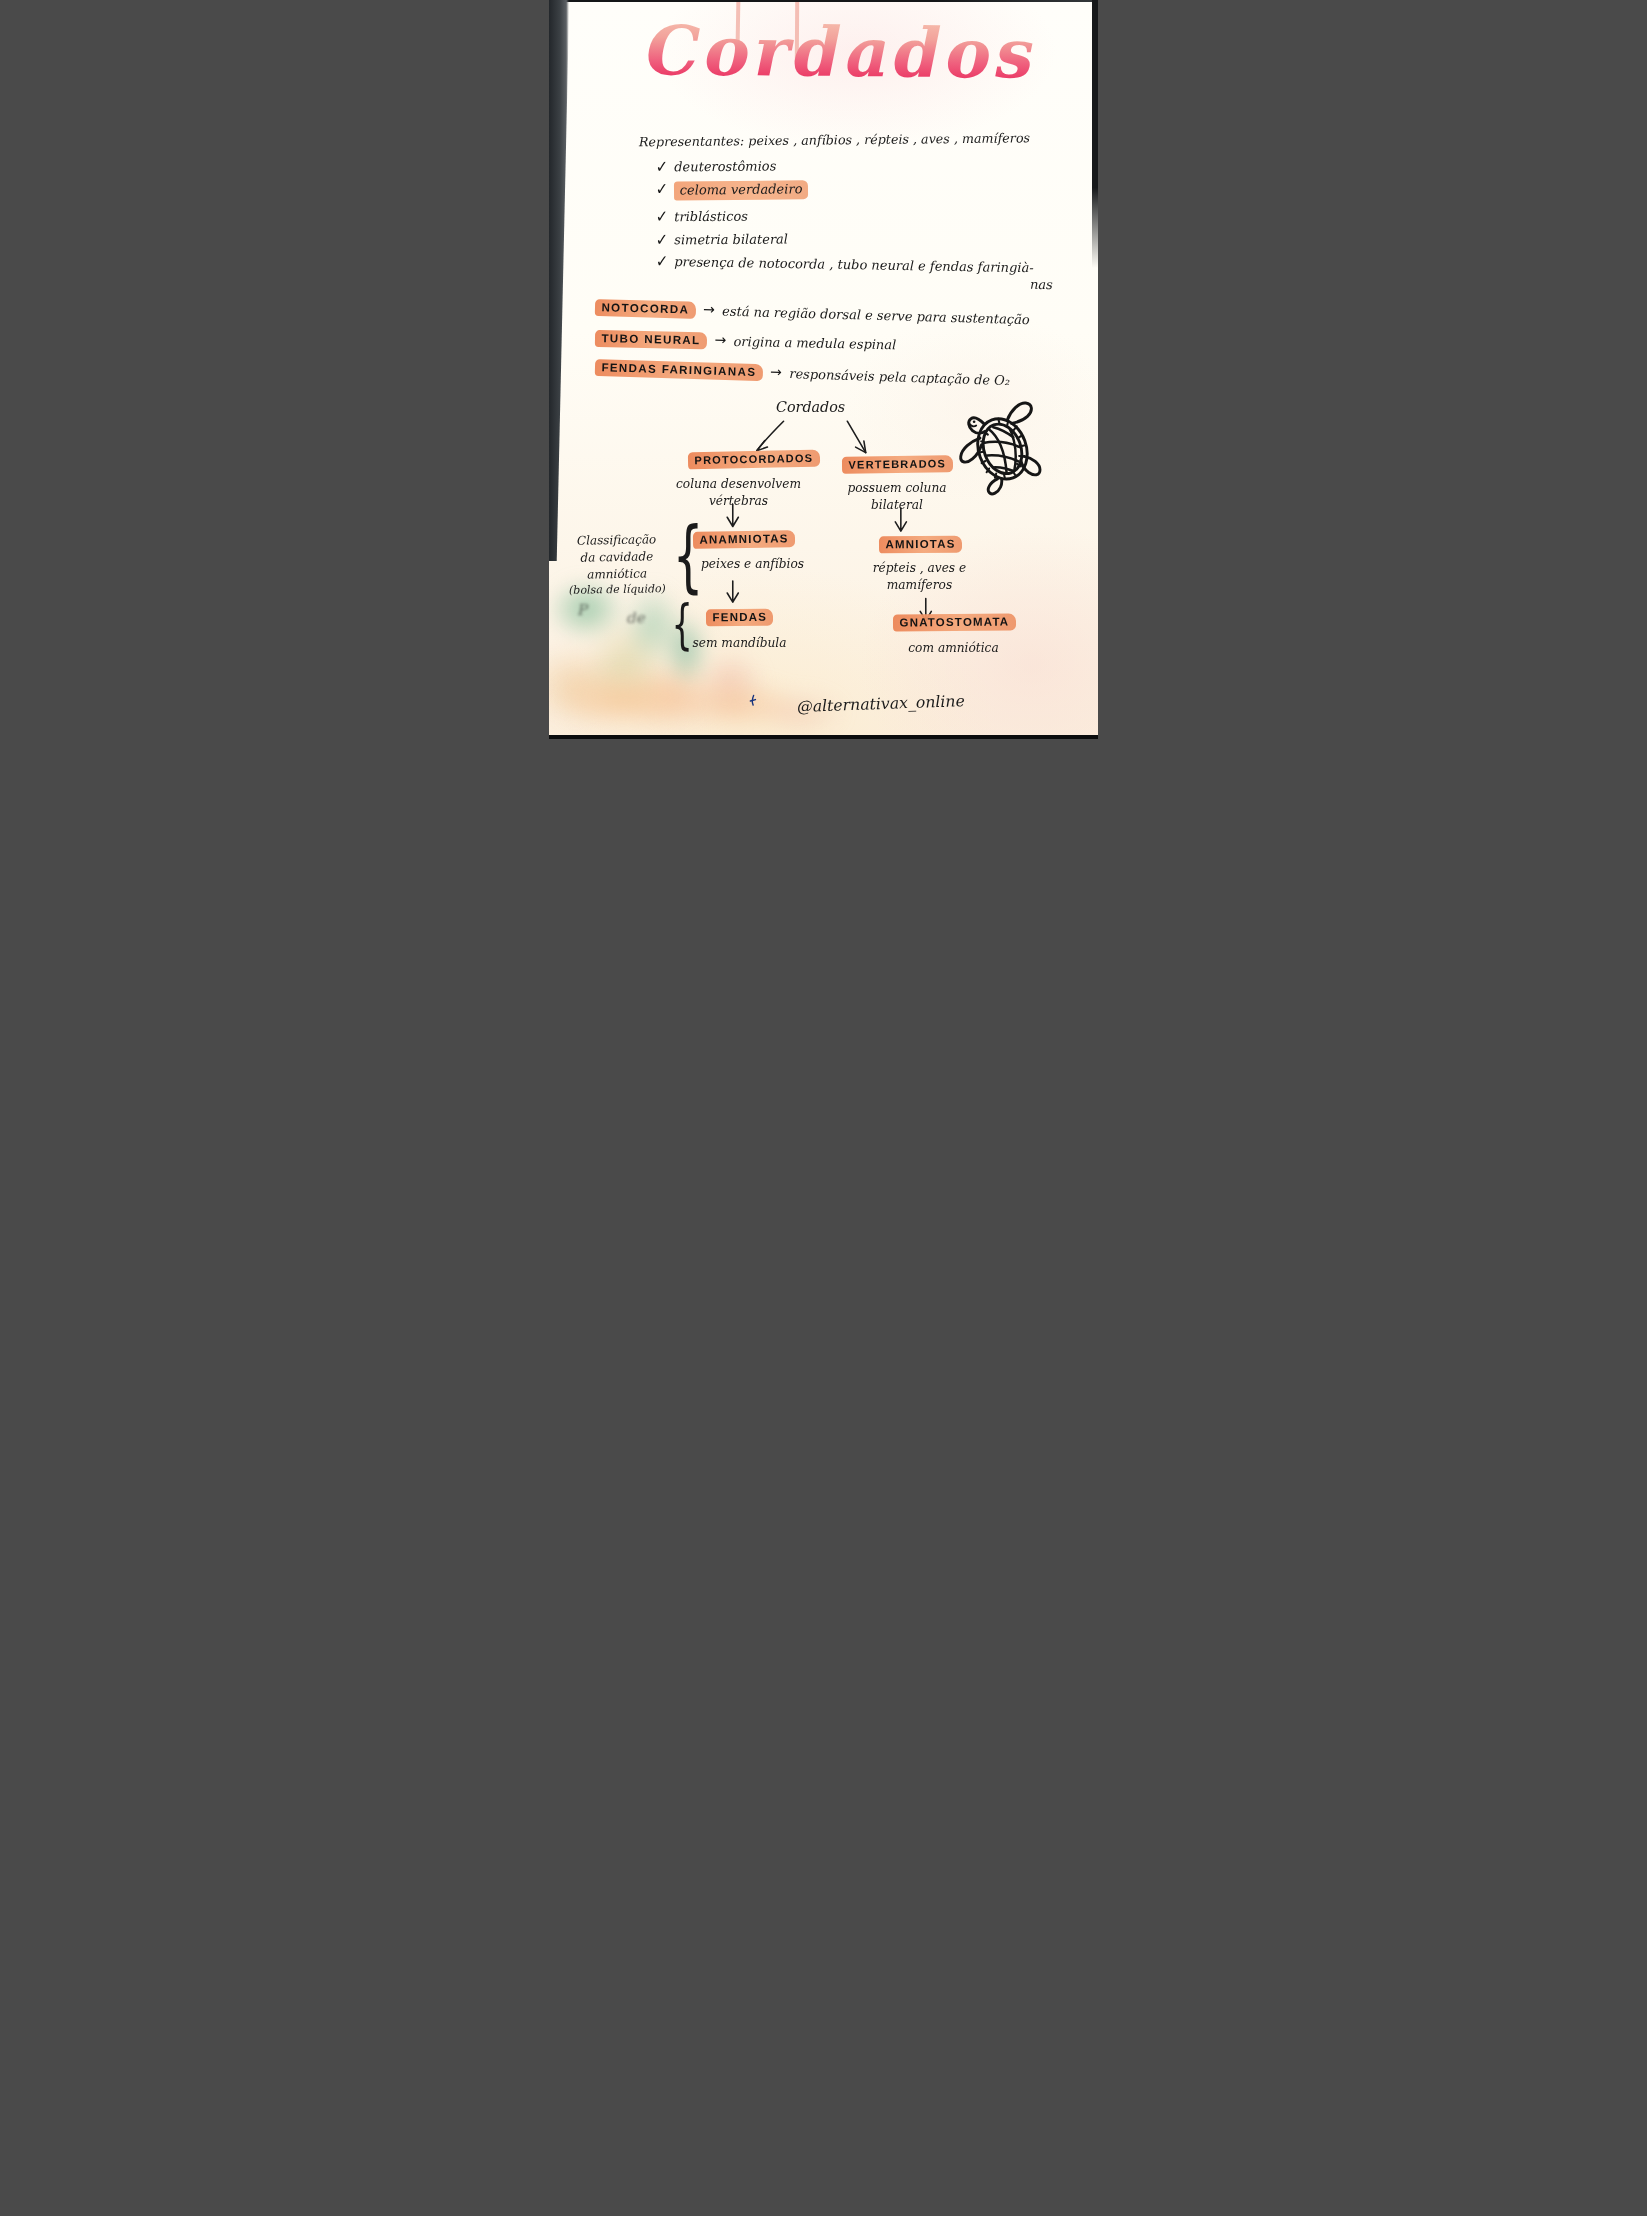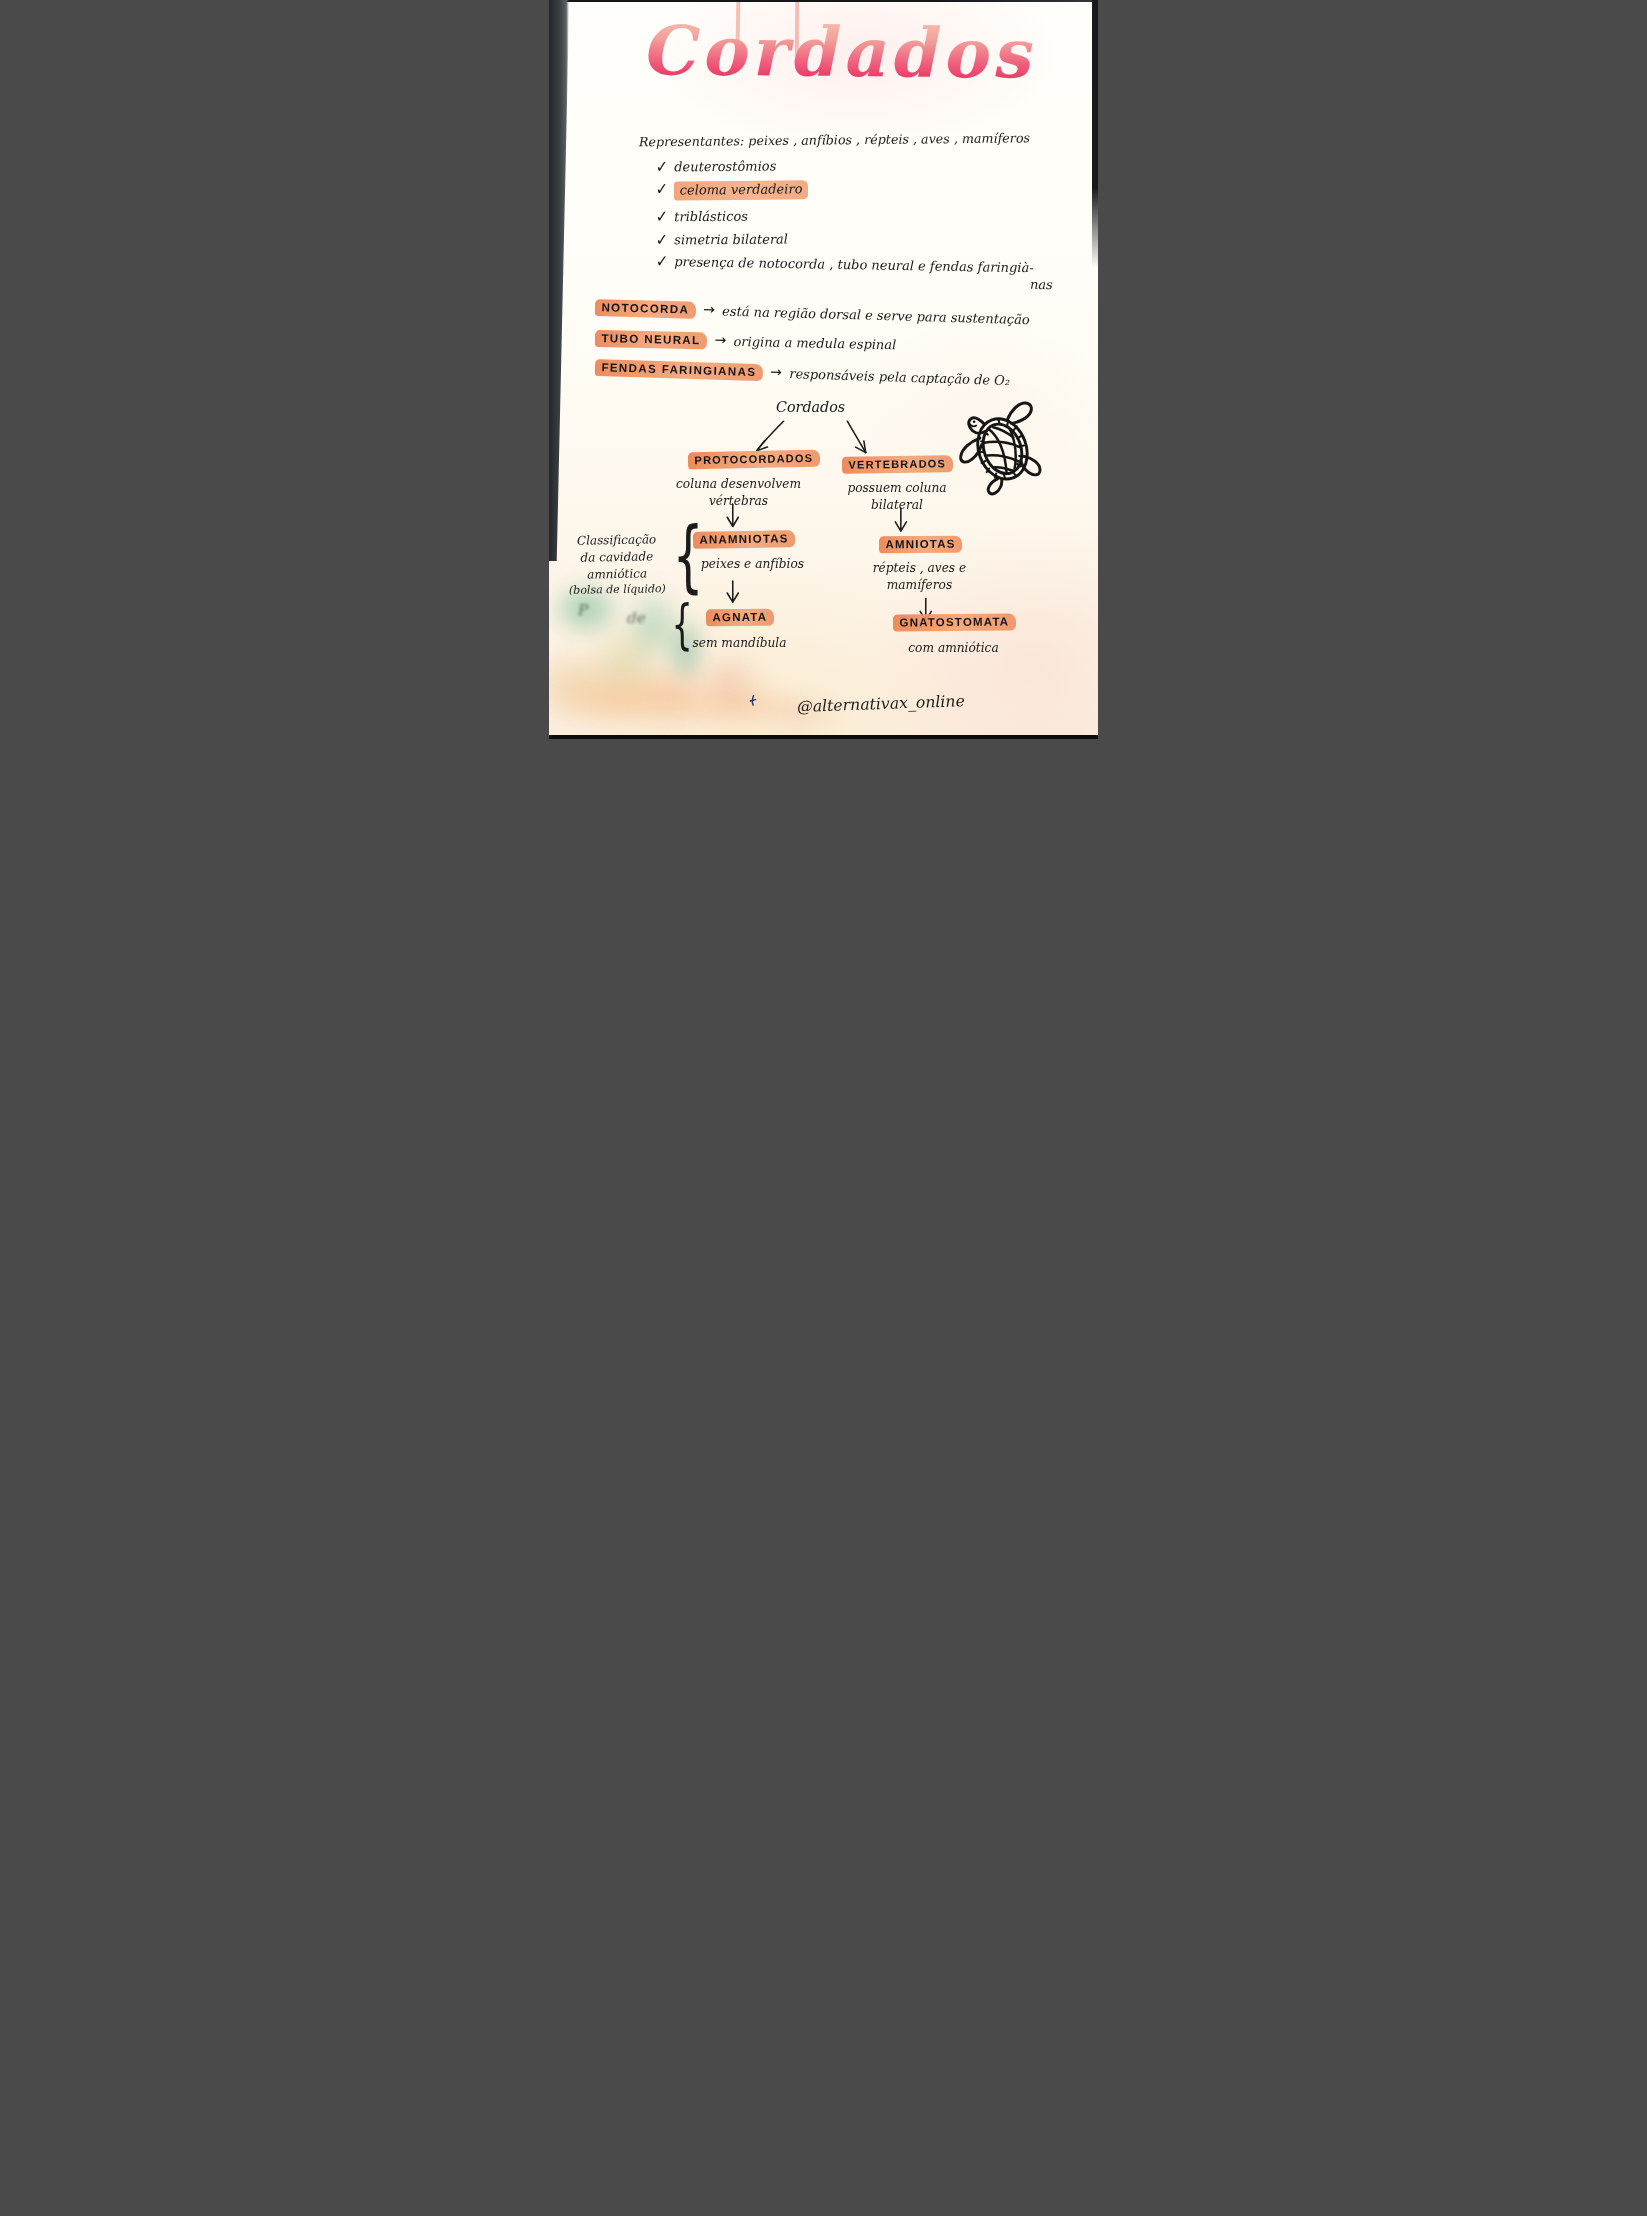--- a/index.html
+++ b/index.html
@@ -158,21 +158,21 @@
   <div class="abs label hl node-label" style="left:330px;top:536px;font-size:11.5px;transform:rotate(-.5deg);">AMNIOTAS</div>
   <div class="abs hand node-desc" style="left:301px;top:560px;width:139px;">
     <div>répteis , aves e</div>
     <div>mamíferos</div>
   </div>
 
   <div class="abs hand smudge-frag" style="left:29px;top:601px;">P</div>
   <div class="abs hand smudge-frag" style="left:78px;top:609px;">de</div>
   <div class="abs brace" style="left:116px;top:598px;font-size:54px;">{</div>
 
-  <div class="abs label hl node-label" style="left:157px;top:609px;font-size:11.5px;transform:rotate(-.5deg);">AGNATA</div>
+  <div class="abs label hl node-label" style="left:157px;top:609px;font-size:11.5px;transform:rotate(-.5deg);">FENDAS</div>
   <div class="abs hand node-desc" style="left:128px;top:635px;width:125px;">sem mandíbula</div>
 
   <div class="abs label hl node-label" style="left:344px;top:614px;font-size:11.5px;transform:rotate(-.5deg);">GNATOSTOMATA</div>
   <div class="abs hand node-desc" style="left:335px;top:640px;width:139px;">com amniótica</div>
 
   <svg class="abs" style="left:409px;top:398px;" width="86" height="98" viewBox="0 0 205 235" fill="none" stroke="#161616" stroke-width="7" stroke-linecap="round" stroke-linejoin="round">
     <defs>
       <clipPath id="shellClip">
           <ellipse cx="106" cy="122" rx="44" ry="61" transform="rotate(-20 106 122)"></ellipse>
         </clipPath>

